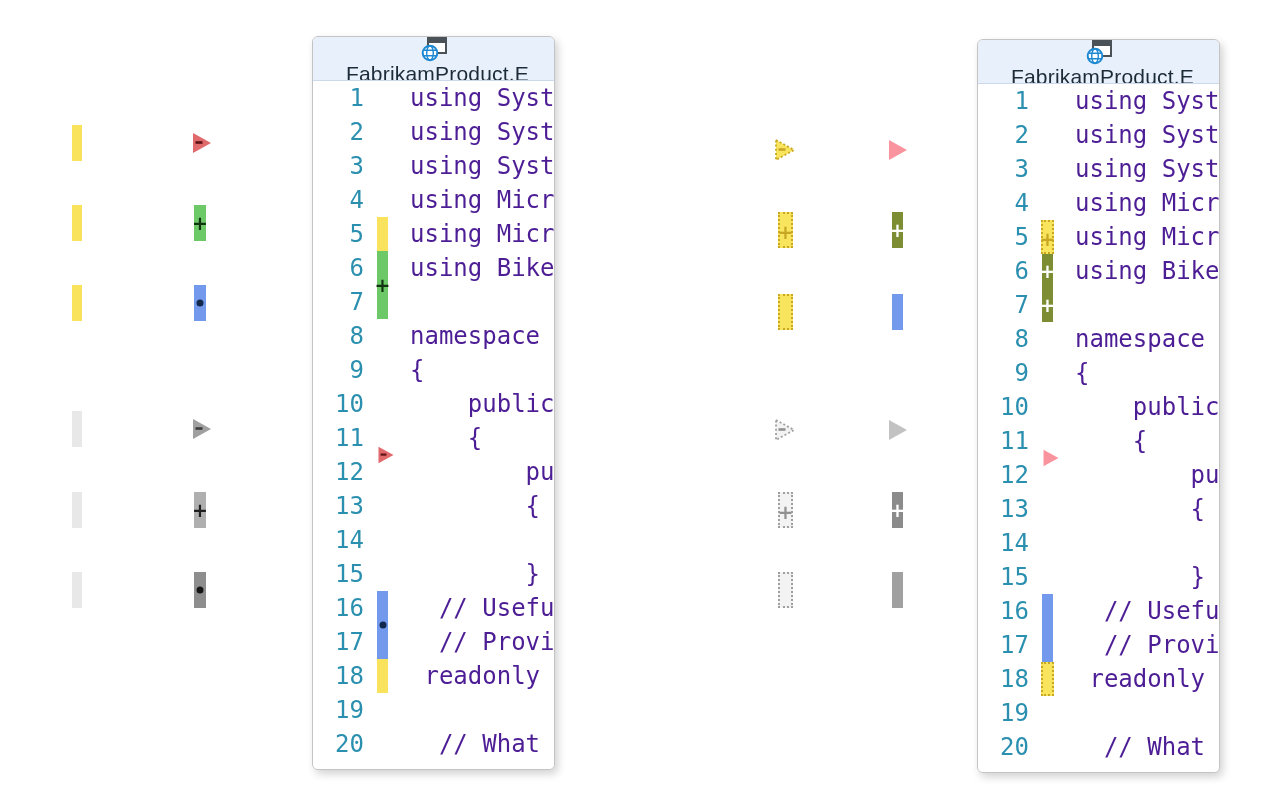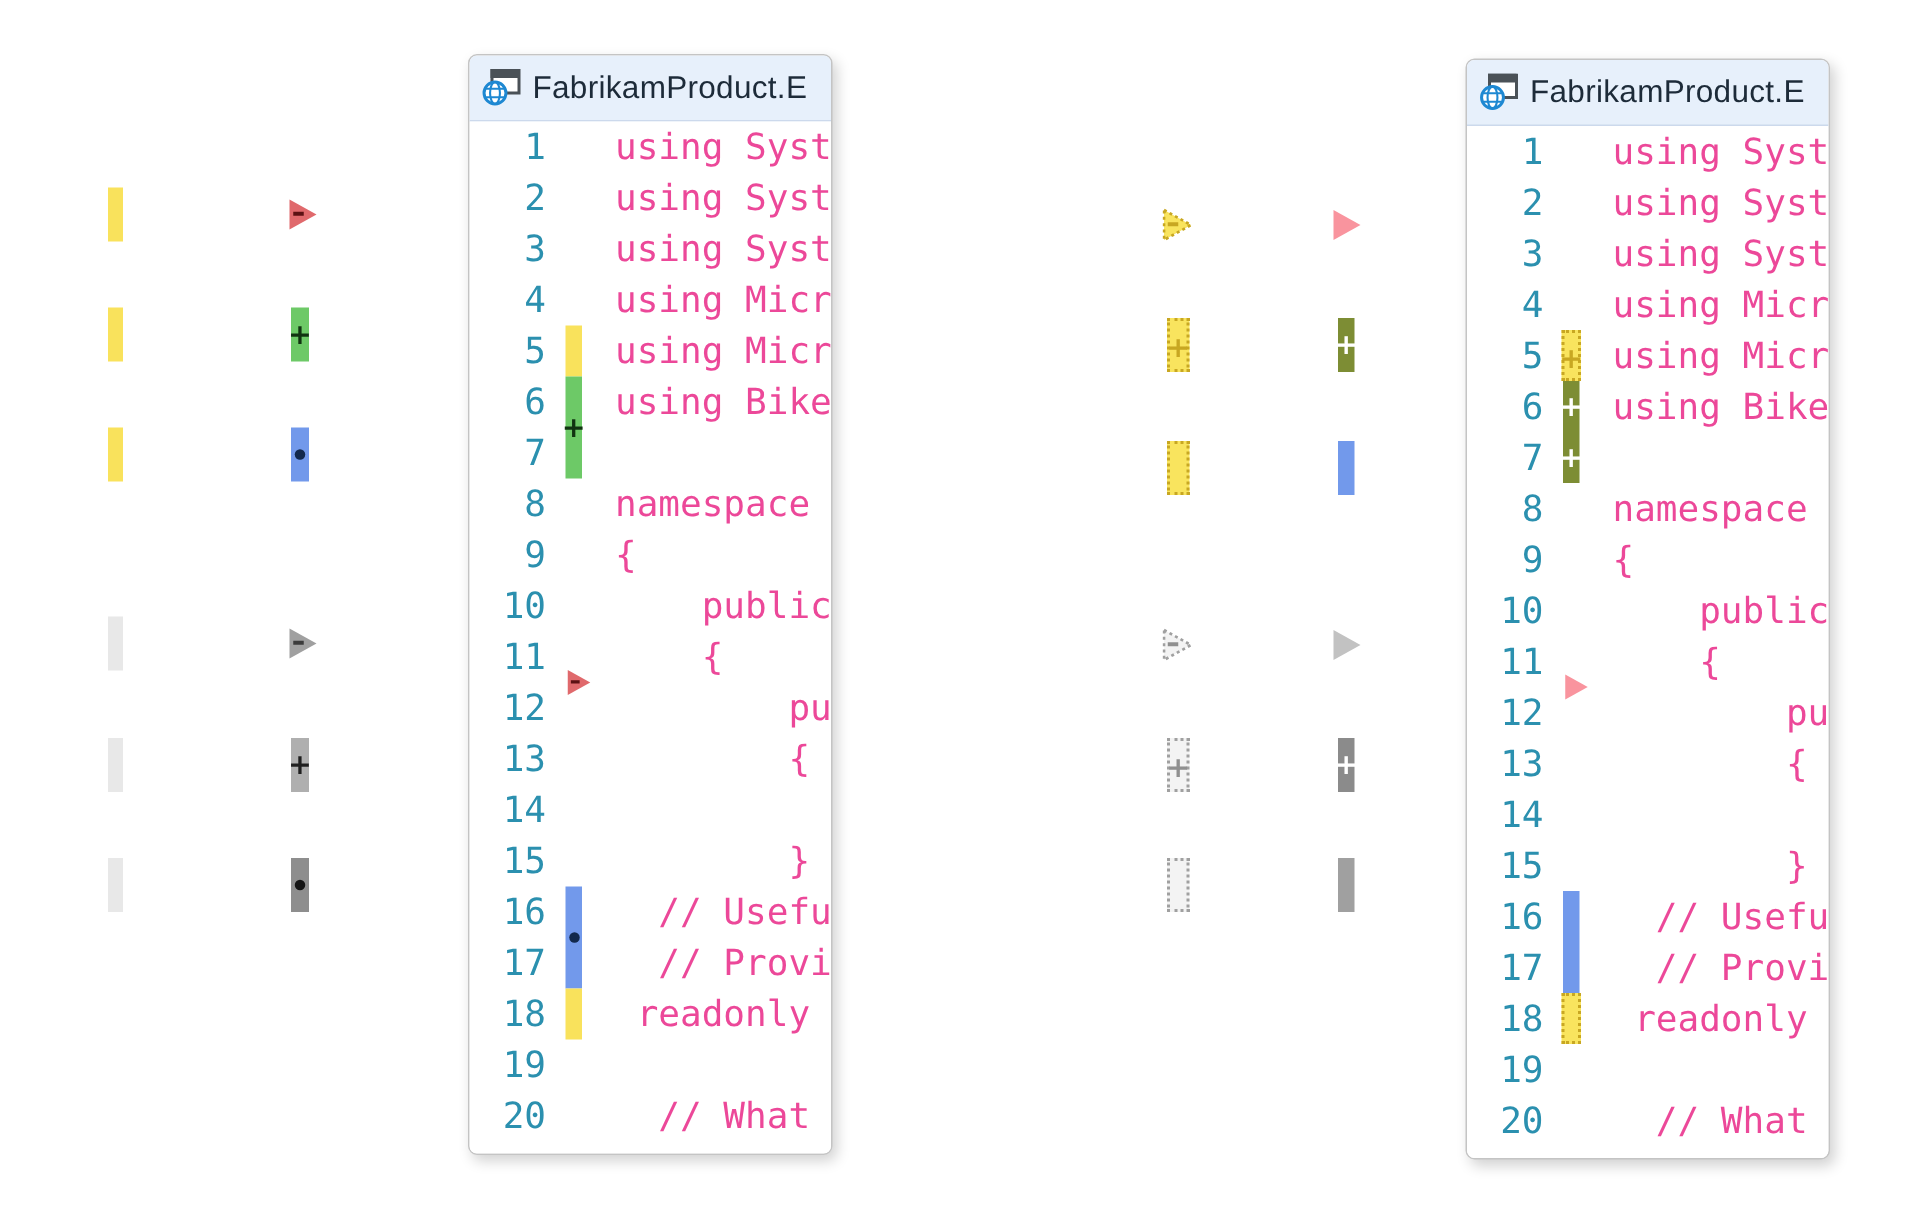--- a/index.html
+++ b/index.html
@@ -10,28 +10,29 @@
   .editor-window{
     position:absolute;width:243px;height:734px;background:#ffffff;
     border:1px solid #c4c4c4;border-radius:6px;
     box-shadow:3px 4px 9px rgba(0,0,0,0.18);
     overflow:hidden;box-sizing:border-box;
   }
   .tab-bar{
     height:44px;background:#e7f0fb;border-bottom:1px solid #ccd9ec;
     display:flex;align-items:center;padding-left:8px;white-space:nowrap;overflow:hidden;
     box-sizing:border-box;
+    flex-direction:column;
   }
   .file-icon{display:inline-block;width:27px;height:25px;flex:0 0 auto;margin-right:7px;}
   .tab-title{font-size:21px;color:#1d2b39;letter-spacing:.2px;}
   .code-area{position:relative;height:688px;background:#ffffff;
     font-family:"DejaVu Sans Mono","Liberation Mono",monospace;font-size:24px;}
   .code-row{position:relative;height:34px;line-height:34px;}
   .line-num{position:absolute;left:0;top:0;width:51px;text-align:right;color:#2b90af;}
-  .code-text{position:absolute;left:97px;top:0;white-space:pre;color:#ec4899;}
+  .code-text{position:absolute;left:97px;top:0;white-space:pre;color:#4c1d95;}
   .marks-layer{position:absolute;left:0;top:0;right:0;bottom:0;pointer-events:none;}
 
   
   .mark-bar{position:relative;box-sizing:border-box;}
   .glyph{position:absolute;left:50%;transform:translate(-50%,-50%);
          font-family:"DejaVu Sans",sans-serif;font-weight:700;line-height:0;}
   .glyph-dot{position:absolute;left:50%;transform:translate(-50%,-50%);
          border-radius:50%;width:7px;height:7px;}
   .legend-layer{position:absolute;left:0;top:0;width:100%;height:100%;}
   .abs{position:absolute;}

